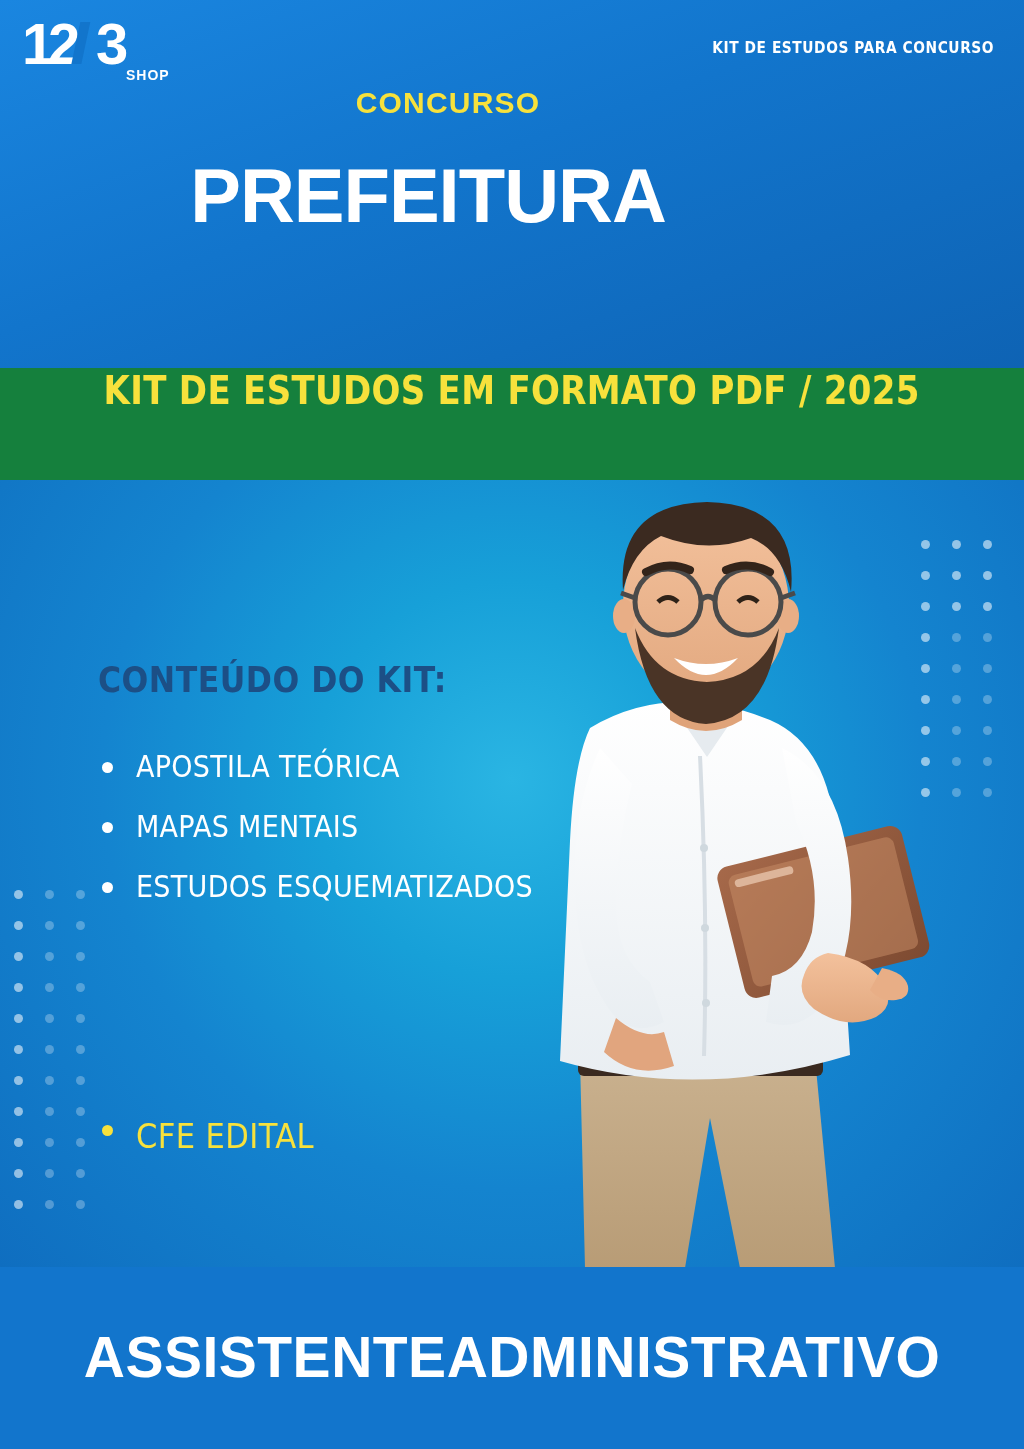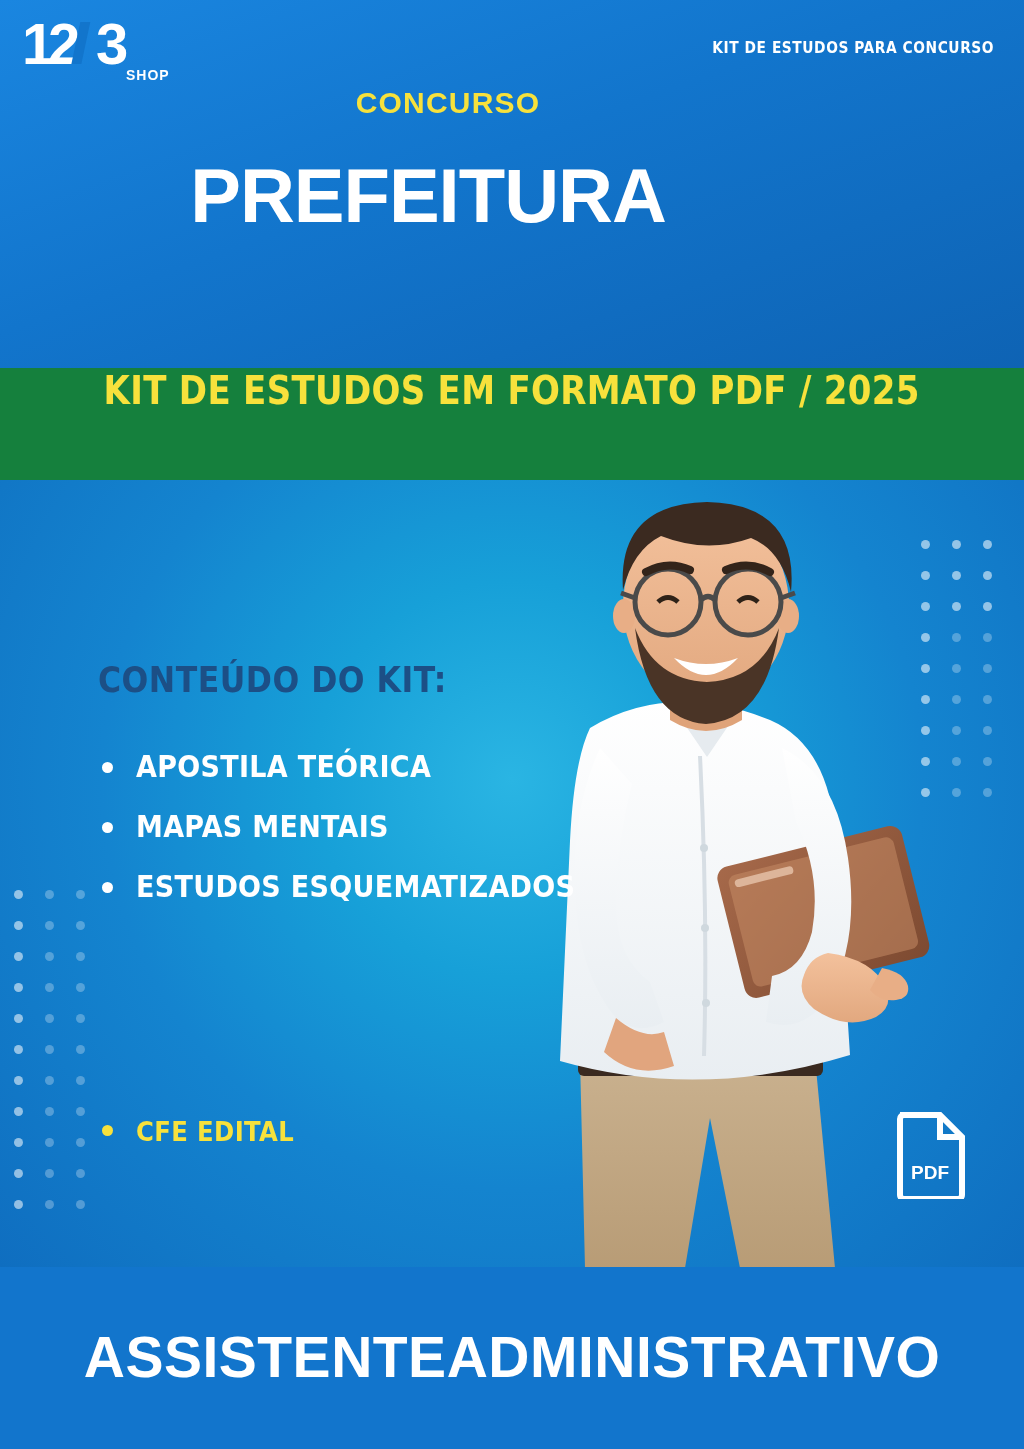--- a/index.html
+++ b/index.html
@@ -124,42 +124,42 @@
     font-family: "DejaVu Sans Condensed", "Liberation Sans", sans-serif;
   }
   .kit-list {
     position: absolute;
     left: 96px; top: 272px;
     list-style: none;
   }
   .kit-list li {
     color: #ffffff;
     font-size: 30px;
-    font-weight: bold;
+    font-weight: normal;
     line-height: 1.0;
     margin-bottom: 30px;
     padding-left: 40px;
     position: relative;
     letter-spacing: 0.3px;
     font-family: "DejaVu Sans Condensed", "Liberation Sans", sans-serif;
   }
   .kit-list li::before {
     content: "";
     position: absolute;
     left: 6px; top: 10px;
     width: 11px; height: 11px;
     border-radius: 50%;
     background: #ffffff;
   }
   .edital {
     position: absolute;
     left: 96px; top: 636px;
     color: #f7e13c;
-    font-size: 27px;
-    font-weight: bold;
+    font-size: 34px;
+    font-weight: normal;
     padding-left: 40px;
     letter-spacing: 0.4px;
     font-family: "DejaVu Sans Condensed", "Liberation Sans", sans-serif;
   }
   .edital::before {
     content: "";
     position: absolute;
     left: 6px; top: 9px;
     width: 11px; height: 11px;
     border-radius: 50%;
@@ -382,27 +382,20 @@
     <div class="conteudo-title">CONTEÚDO DO KIT:</div>
 
     <ul class="kit-list">
       <li>APOSTILA TEÓRICA</li>
       <li>MAPAS MENTAIS</li>
       <li>ESTUDOS ESQUEMATIZADOS</li>
     </ul>
 
     <div class="edital">CFE EDITAL</div>
 
-    <div class="pdf-icon">
-      <svg width="72" height="88" viewBox="0 0 72 88" xmlns="http://www.w3.org/2000/svg">
-        <path d="M6 4 h40 l22 22 v58 a4 4 0 0 1 -4 4 H10 a4 4 0 0 1 -4 -4 V8 a4 4 0 0 1 4 -4 z" fill="none" stroke="#ffffff" stroke-width="6"></path>
-        <path d="M46 4 v22 h22" fill="none" stroke="#ffffff" stroke-width="6"></path>
-        <text x="36" y="68" text-anchor="middle" fill="#ffffff" font-family="Liberation Sans" font-size="19" font-weight="bold">PDF</text>
-      </svg>
-    </div>
   </div>
 
   <div class="bottom-band">
     <div class="role">ASSISTENTE</div>
     <div class="role">ADMINISTRATIVO</div>
   </div>
 
 </div>
 
 </body></html>

